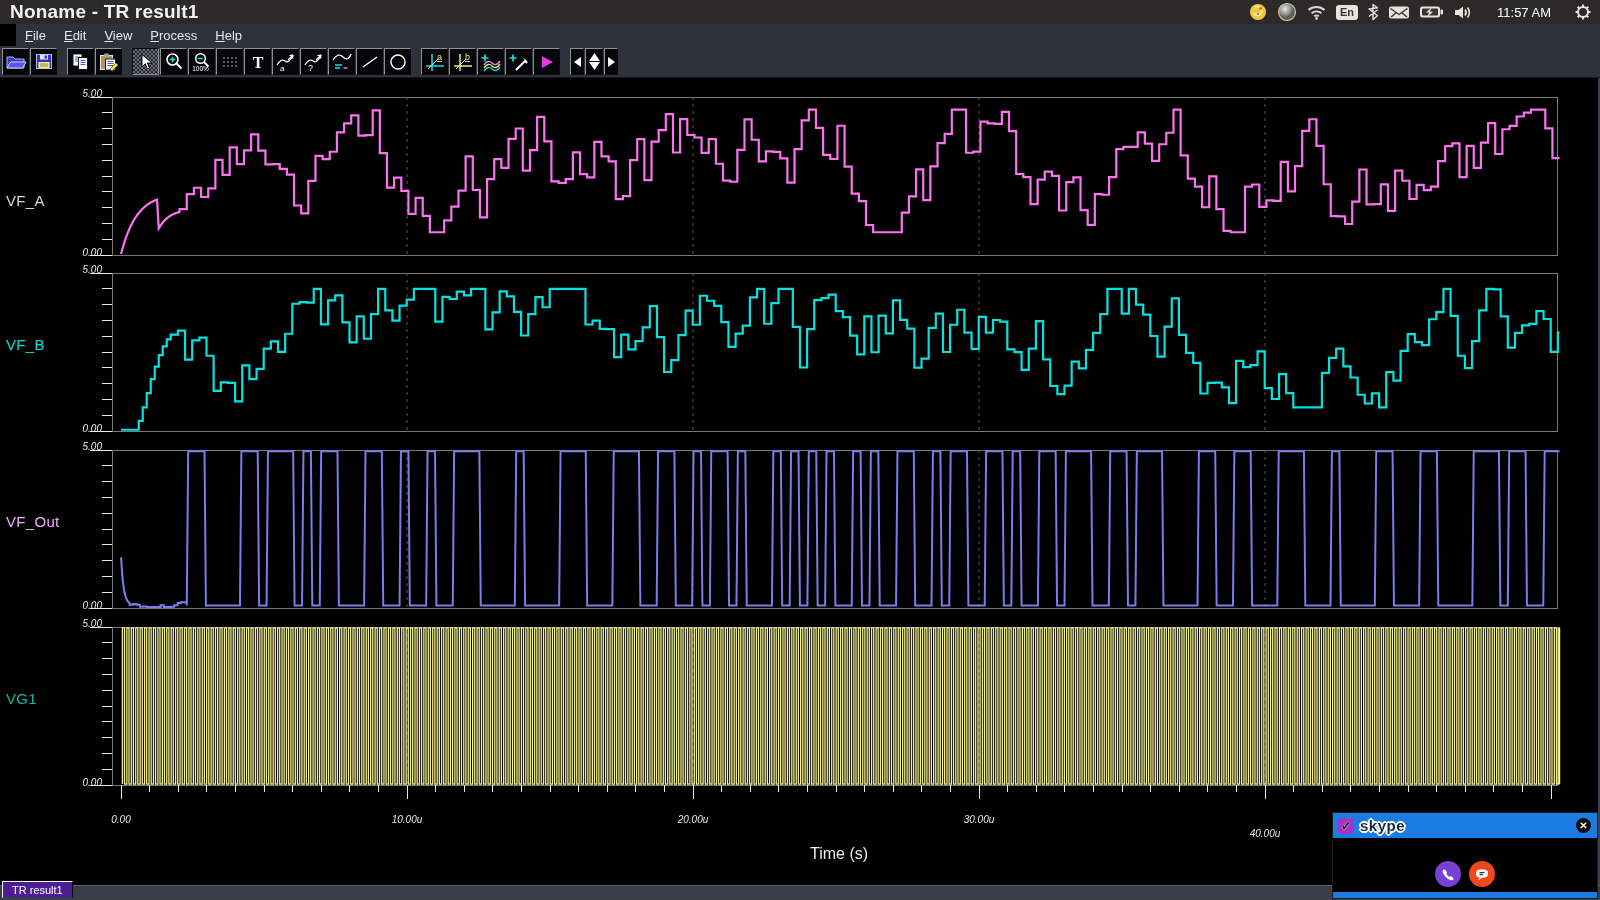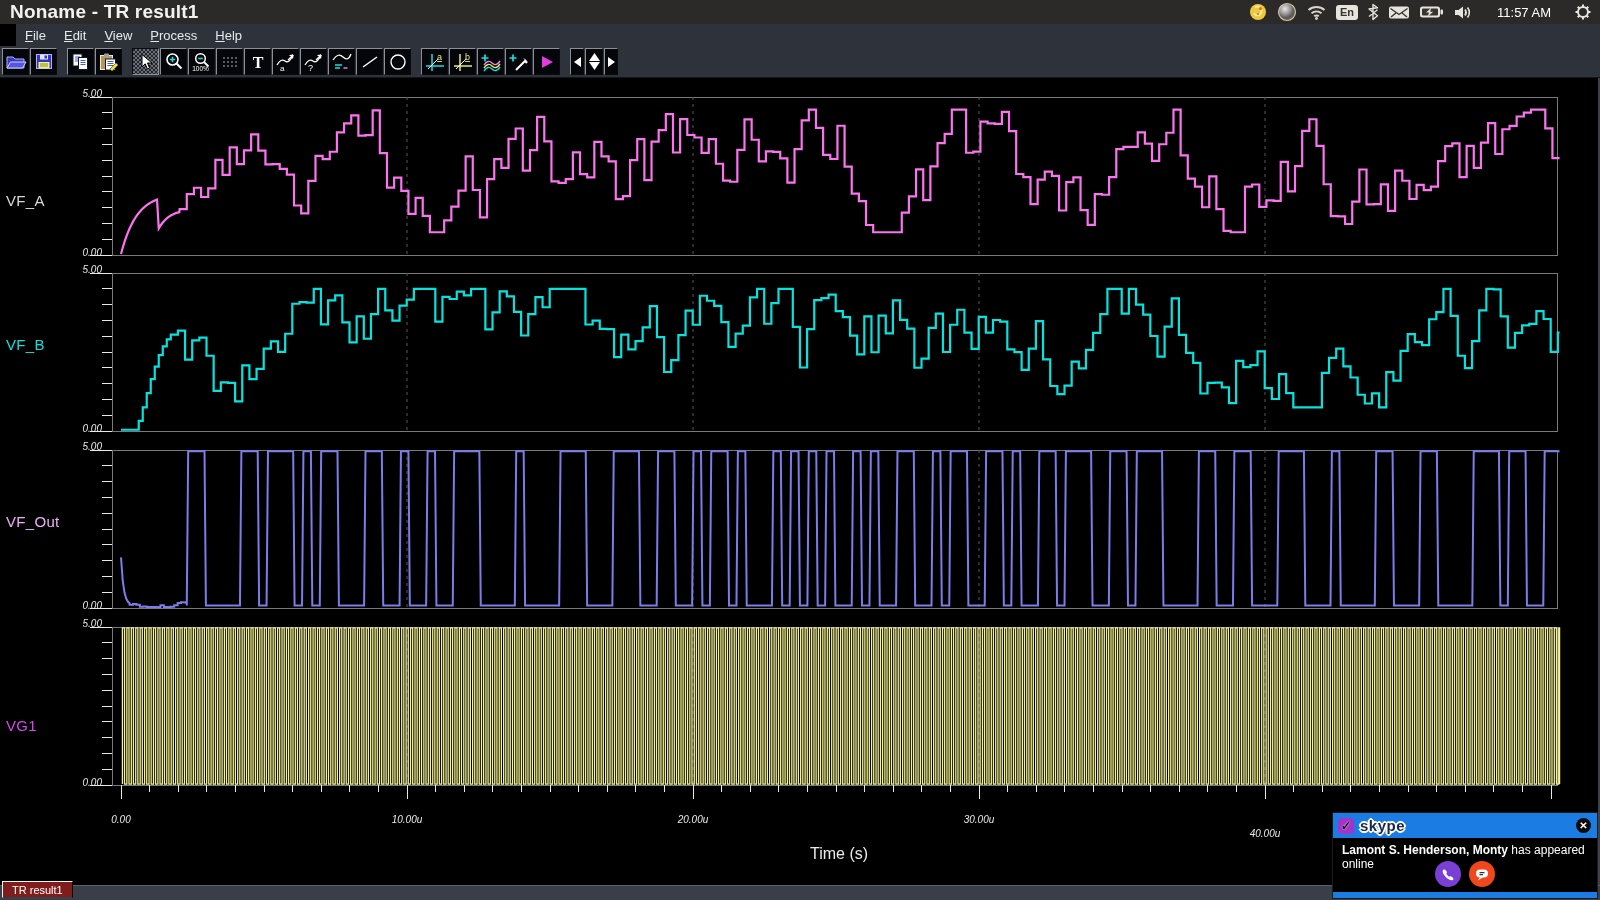--- a/index.html
+++ b/index.html
@@ -37,21 +37,21 @@
   .sig-label{position:absolute;left:6px;font-size:15px;letter-spacing:.3px;}
   .ylab,.xlab{position:absolute;color:#e9e9e9;font-size:10px;font-style:italic;}
   .ylab{left:30px;width:72px;text-align:right;}
   .xlab{width:84px;text-align:center;}
   #time-label{position:absolute;left:754px;top:767px;width:170px;text-align:center;
     color:#eceaea;font-size:16px;}
   #right-edge{position:absolute;right:0;top:0;width:2px;height:807px;background:#3d414b;}
   
   #bottombar{position:absolute;left:0;top:885px;width:1600px;height:15px;background:#3a3e48;
     border-top:1px solid #5a5e68;box-sizing:border-box;}
-  #result-tab{position:absolute;left:2px;top:881px;height:17px;background:#7f1d1d;color:#fff;
+  #result-tab{position:absolute;left:2px;top:881px;height:17px;background:#4c1d95;color:#fff;
     font-size:11px;line-height:16px;padding:0 9px;border:1px solid;border-color:#f5f5f5 #05060a #3a3e48 #f5f5f5;
     box-sizing:border-box;}
   
   #skype-popup{position:absolute;left:1332px;top:812px;width:266px;height:87px;background:#000;
     border:1px solid #1a1a1a;box-sizing:border-box;z-index:50;}
   #skype-titlebar{position:absolute;left:0;top:0;width:100%;height:25px;background:#1b7ce4;
     display:flex;align-items:center;}
   #skype-check{width:16px;height:16px;margin-left:5px;border-radius:4px;background:#a135c9;
     display:flex;align-items:center;justify-content:center;color:#0b0b0b;font-size:12px;font-weight:bold;
     text-shadow:0 0 2px #fff;}
@@ -456,40 +456,39 @@
     <div id="right-edge"></div>
   <div class="sig-label" style="top: 82px; color: rgb(216, 216, 216); margin-top: 32px;">VF_A</div>
       <div class="ylab" style="top: 10px;">5.00</div>
       <div class="ylab" style="top: 169px;">0.00</div>
       <div class="sig-label" style="top: 258px; color: rgb(6, 227, 223);">VF_B</div>
       <div class="ylab" style="top: 186px;">5.00</div>
       <div class="ylab" style="top: 345px;">0.00</div>
       <div class="sig-label" style="top: 435px; color: #f0abfc;">VF_Out</div>
       <div class="ylab" style="top: 363px;">5.00</div>
       <div class="ylab" style="top: 522px;">0.00</div>
-      <div class="sig-label" style="top: 612px; color: #d946ef; margin-top: 27px;">VG1</div>
+      <div class="sig-label" style="top: 612px; color: #14b8a6;">VG1</div>
       <div class="ylab" style="top: 540px;">5.00</div>
       <div class="ylab" style="top: 699px;">0.00</div>
       <div class="xlab" style="left: 79px; top: 736px;">0.00</div>
       <div class="xlab" style="left: 365px; top: 736px;">10.00u</div>
       <div class="xlab" style="left: 651px; top: 736px;">20.00u</div>
       <div class="xlab" style="left: 937px; top: 736px;">30.00u</div>
       <div class="xlab" style="left: 1223px; top: 750px;">40.00u</div>
     </div>
 
   <div id="bottombar"></div>
   <div id="result-tab">TR result1</div>
 
   <div id="skype-popup">
     <div id="skype-titlebar">
       <div id="skype-check">✓</div>
       <div id="skype-logo">skype</div>
       <div id="skype-close">✕</div>
     </div>
-    <div id="skype-msg"><b>Lamont S. Henderson, Monty</b><span> has appeared online</span></div>
     <div id="skype-btns">
       <div class="sk-btn" id="sk-call">
         <svg width="15" height="15">
             <path d="M3.2 2.6c1.8.6 2.9 2 2.6 3.4l-.5 1 2.7 2.7 1-.5c1.4-.3 2.8.8 3.4 2.6.2.8-.2 1.3-1.1 1.5-3.6.7-10.3-6-9.6-9.6.2-.9.7-1.3 1.5-1.1z" fill="#fff"></path>
           </svg>
       </div>
       <div class="sk-btn" id="sk-chat">
         <svg width="16" height="15">
             <rect x="2" y="2.5" width="12" height="8" rx="4" fill="#fff"></rect>
             <path d="M6 10l-2.2 3.5L9.5 10z" fill="#fff"></path>

